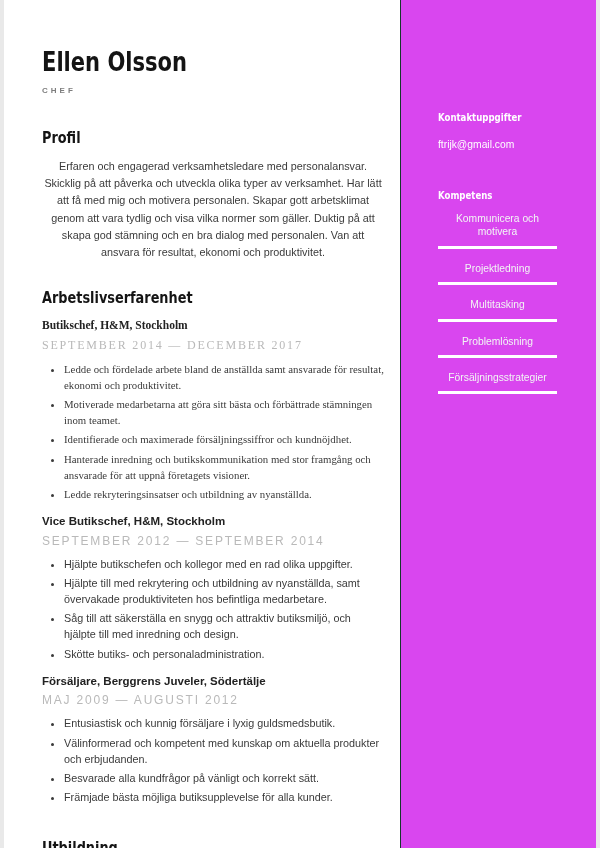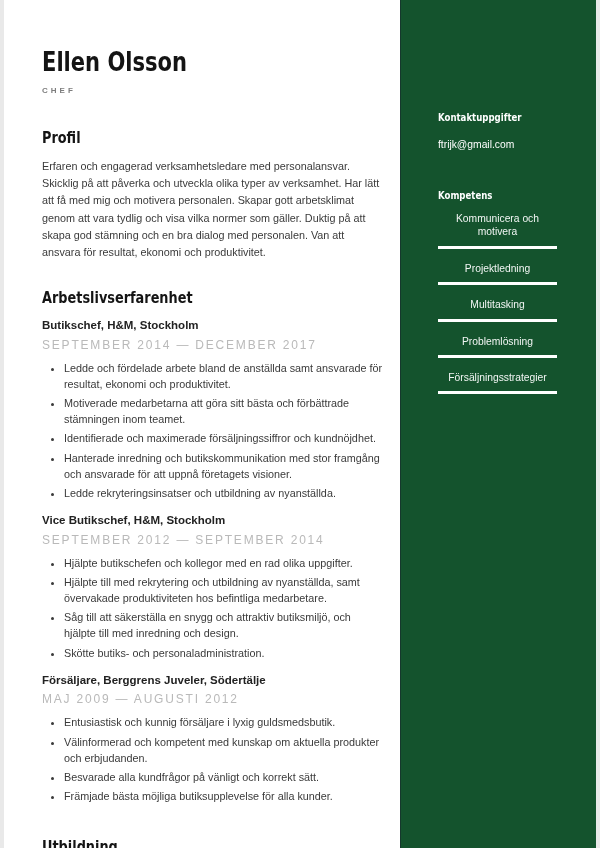--- a/index.html
+++ b/index.html
@@ -20,24 +20,24 @@
     color:#141414; white-space:nowrap;
   }
   .name { font-size:27px; line-height:1.1; }
   .job-label {
     font-size:8px; font-weight:700; letter-spacing:3px; color:#7d7d7d;
     margin-top:7px;
   }
   h2 .condensed { font-size:16.5px; }
   .section-heading { margin:0 0 8px 0; line-height:1.2; }
   .profil-section { margin-top:26px; }
-  .profile-text { font-size:10.8px; line-height:1.6; color:#3a3a3a; }
+  .profile-text { font-size:10.8px; line-height:1.6; color:#3a3a3a;text-align:center; }
   .experience-section { margin-top:20px; }
   .job { margin-top:12px; }
-  .job:first-of-type { margin-top:8px; }
+  .job:first-of-type { margin-top:8px;font-family:Liberation Serif, serif; }
   .job-title, .edu-title, .ref-name { font-size:11.5px; font-weight:700; color:#222; line-height:1.35; }
   .dates {
     font-size:12px; letter-spacing:1.8px; color:#b9b9b9; margin-top:4px;
     text-transform:uppercase;
   }
   ul.bullets { margin:8px 0 2px 0; padding-left:22px; }
   ul.bullets li { font-size:10.8px; line-height:1.5; margin-bottom:3px; color:#3a3a3a; }
   .education-section { margin-top:26px; }
   
   .sidebar {
@@ -119,21 +119,21 @@
 
     <section class="education-section">
       <h2 class="section-heading">
         <span class="condensed">Utbildning</span>
       </h2>
 
     </section>
 
   </div>
 
-  <aside class="sidebar" style="background: #14532d;">
+  <aside class="sidebar" style="background: #d946ef;">
     <div class="sb-heading">
       <span class="condensed">Kontaktuppgifter</span>
     </div>
     <a class="sb-email">ftrijk@gmail.com</a>
 
     <div class="sb-heading sb-skills-heading">
       <span class="condensed">Kompetens</span>
     </div>
     <div>
   <div class="skill">

